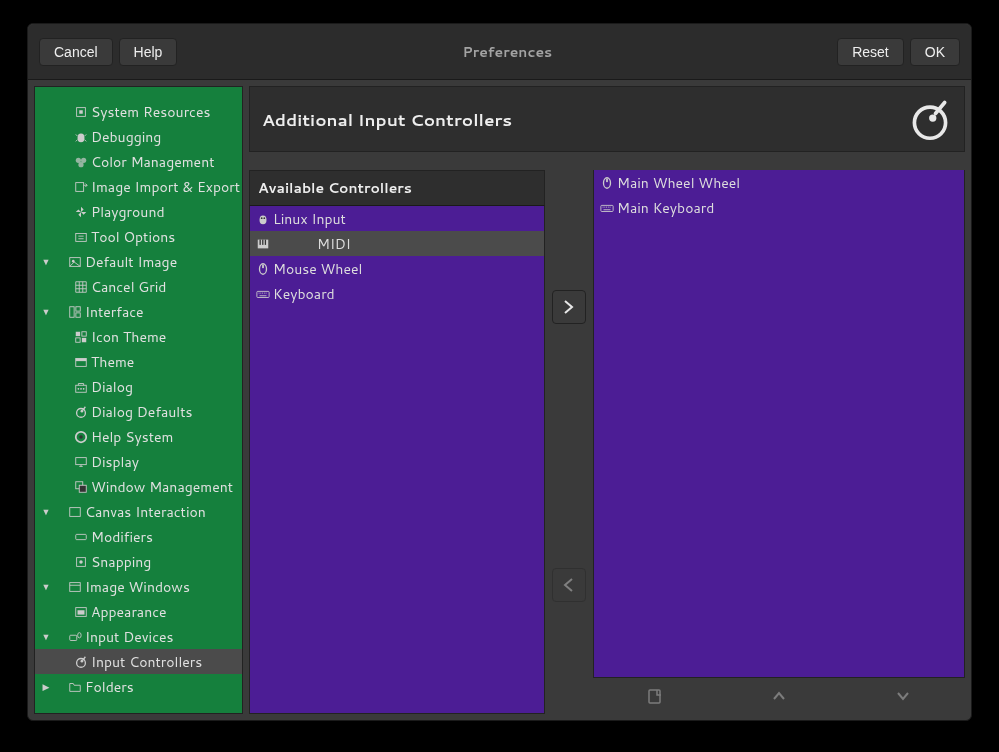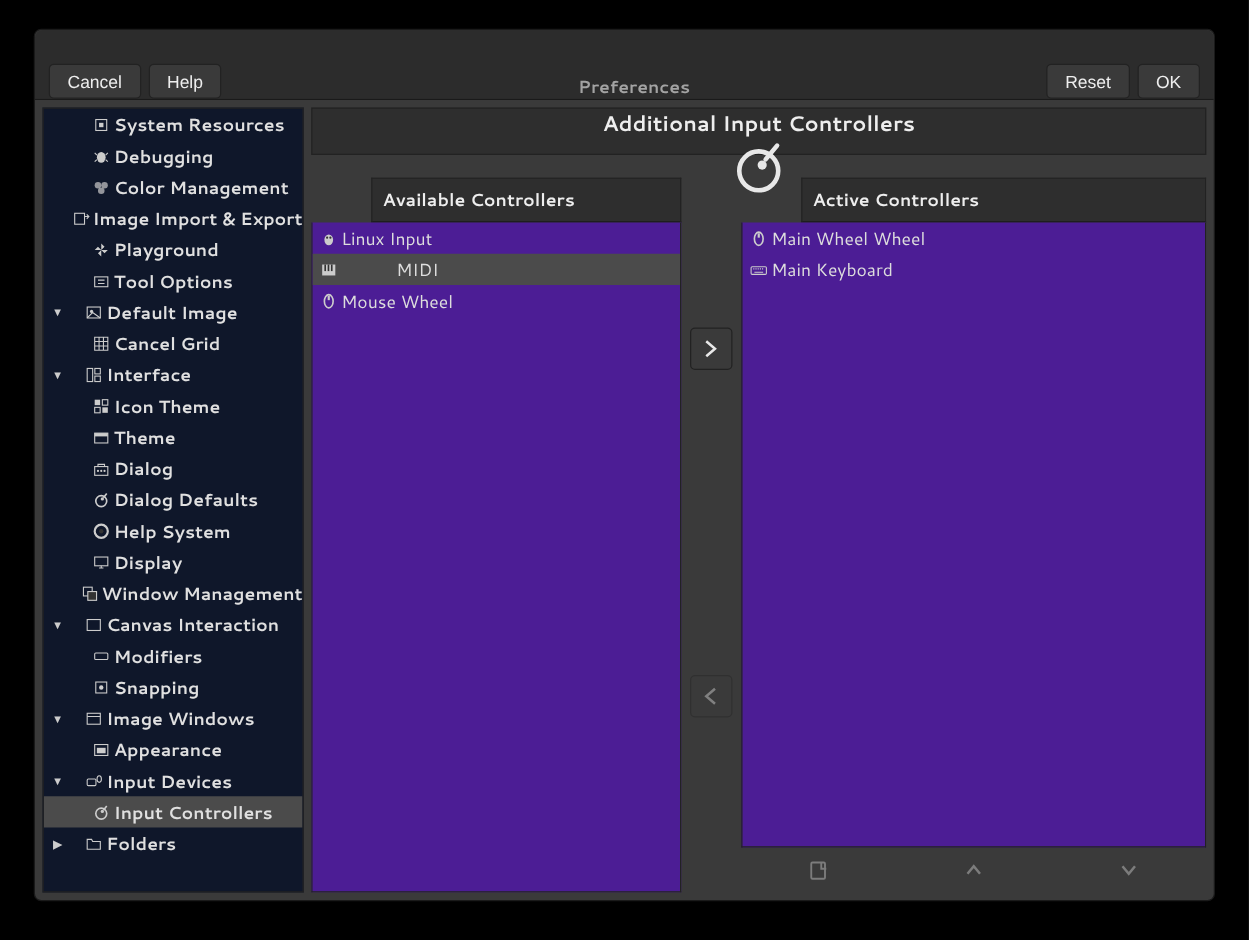--- a/index.html
+++ b/index.html
@@ -22,21 +22,21 @@
     border: 1px solid #1a1a1a;
     border-radius: 6px;
     display: flex;
     flex-direction: column;
   }
   .titlebar {
     height: 56px;
     background: #2c2c2c;
     border-bottom: 1px solid #1a1a1a;
     display: flex;
-    align-items: flex-end;
+    align-items: center;
     padding: 0 8px;
     border-radius: 6px 6px 0 0;
   }
   .titlebar .title {
     flex: 1;
     text-align: center;
     font-weight: 600;
     color: #a3a3a3;
   }
   .btn {
@@ -51,25 +51,24 @@
   }
   .content {
     flex: 1;
     display: flex;
     padding: 6px;
     gap: 6px;
     overflow: hidden;
   }
   .sidebar {
     width: 209px;
-    background: #0f172a;
+    background: #15803d;
     border: 1px solid #222;
     overflow-y: auto;
-    padding: 0 0;
-    font-weight: bold;
+    padding: 12px 0;
   }
   .tree-item {
     display: flex;
     align-items: center;
     height: 25px;
     padding-left: 4px;
     cursor: pointer;
     white-space: nowrap;
   }
   .tree-item.selected { background: #4b4b4b; }
@@ -87,28 +86,27 @@
     justify-content: center;
     margin-right: 2px;
   }
   .tree-item .label { color: #e0e0e0; }
   .main {
     flex: 1;
     display: flex;
     flex-direction: column;
   }
   .main-header {
-    height: 38px;
+    height: 66px;
     background: #2e2e2e;
     border: 1px solid #222;
     display: flex;
     align-items: center;
     padding: 0 12px;
     justify-content: space-between;
-    flex-direction: column;
   }
   .main-header h1 {
     font-size: 17px;
     font-weight: 600;
     color: #eee;
   }
   .big-icon {
     width: 44px; height: 44px;
     display: flex; align-items: center; justify-content: center;
   }
@@ -149,21 +147,20 @@
   .list-header {
     height: 36px;
     background: #2e2e2e;
     border: 1px solid #222;
     border-bottom: 1px solid #1a1a1a;
     display: flex;
     align-items: center;
     padding: 0 8px;
     font-weight: 600;
     color: #eee;
-    margin-left: 48px;
   }
   .list-body {
     flex: 1;
     background: #4c1d95;
     border: 1px solid #222;
     border-top: none;
     overflow-y: auto;
   }
   .list-item {
     height: 25px;
@@ -497,38 +494,46 @@
               </div>
               <div class="list-item">
                 <span class="licon">
                   <svg width="14" height="14" viewBox="0 0 16 16">
                     <ellipse cx="8" cy="8" rx="4" ry="6" fill="none" stroke="#ccc" stroke-width="1.5"></ellipse>
                     <rect x="7" y="3" width="2" height="4" fill="#ccc"></rect>
                   </svg>
                 </span>
                 <span>Mouse Wheel</span>
               </div>
+              <div class="list-item">
+                <span class="licon">
+                  <svg width="14" height="14" viewBox="0 0 16 16">
+                    <rect x="1" y="5" width="14" height="7" rx="1" fill="none" stroke="#ccc"></rect>
+                    <path d="M3 7h1M5 7h1M7 7h1M9 7h1M11 7h1M4 10h8" stroke="#ccc"></path>
+                  </svg>
+                </span>
+                <span>Keyboard</span>
+              </div>
             </div>
         </div>
 
         <div class="middle-buttons">
           <div class="icon-btn">
             <svg width="16" height="16" viewBox="0 0 16 16">
                 <path d="M4 2 L11 8 L4 14" fill="none" stroke="#e8e8e8" stroke-width="2"></path>
               </svg>
           </div>
           <div class="icon-btn disabled">
             <svg width="16" height="16" viewBox="0 0 16 16">
                 <path d="M11 2 L4 8 L11 14" fill="none" stroke="#e8e8e8" stroke-width="2"></path>
               </svg>
           </div>
         </div>
 
         <div class="col active">
-          <div class="list-header">Active Controllers</div>
           <div class="list-body" id="active-list">
               <div class="list-item">
                 <span class="licon">
                   <svg width="14" height="14" viewBox="0 0 16 16">
                     <ellipse cx="8" cy="8" rx="4" ry="6" fill="none" stroke="#ccc" stroke-width="1.5"></ellipse>
                     <rect x="7" y="3" width="2" height="4" fill="#ccc"></rect>
                   </svg>
                 </span>
                 <span>Main Wheel Wheel</span>
               </div>

